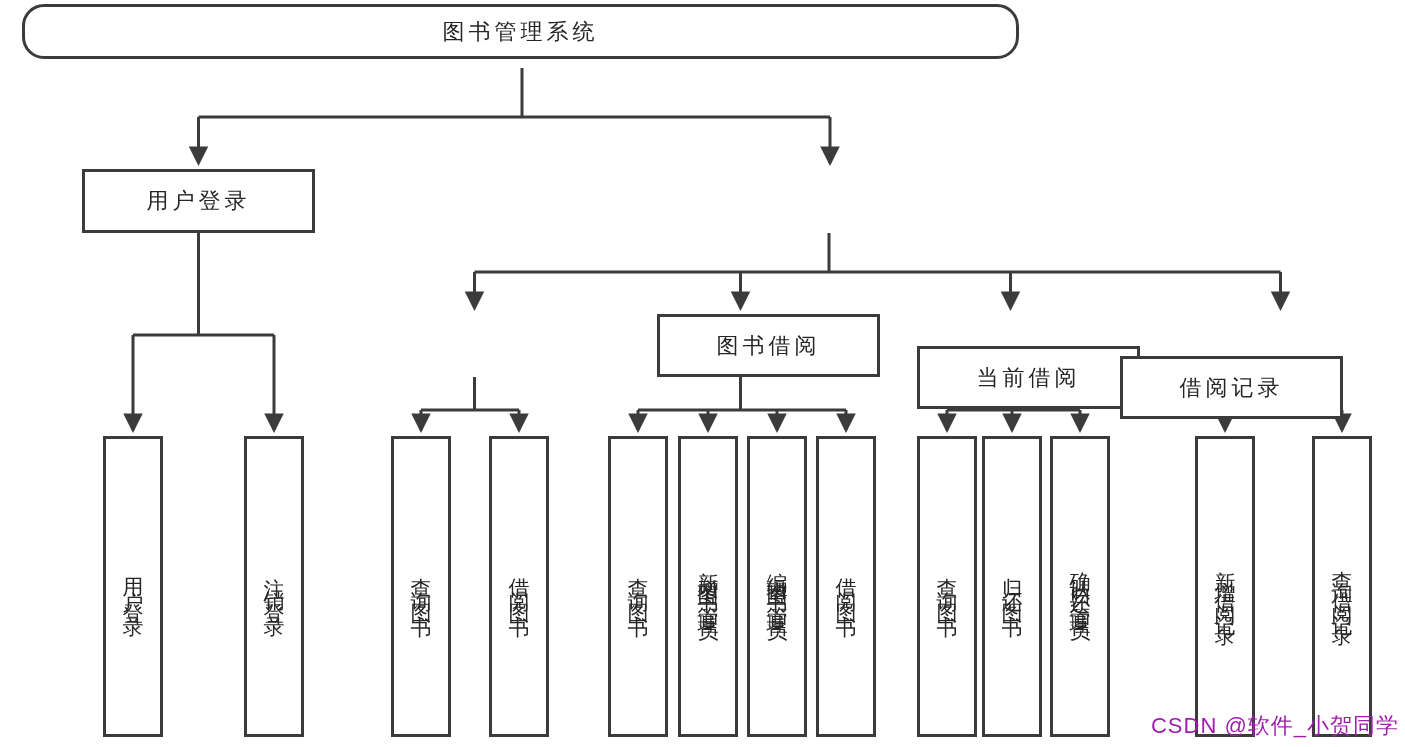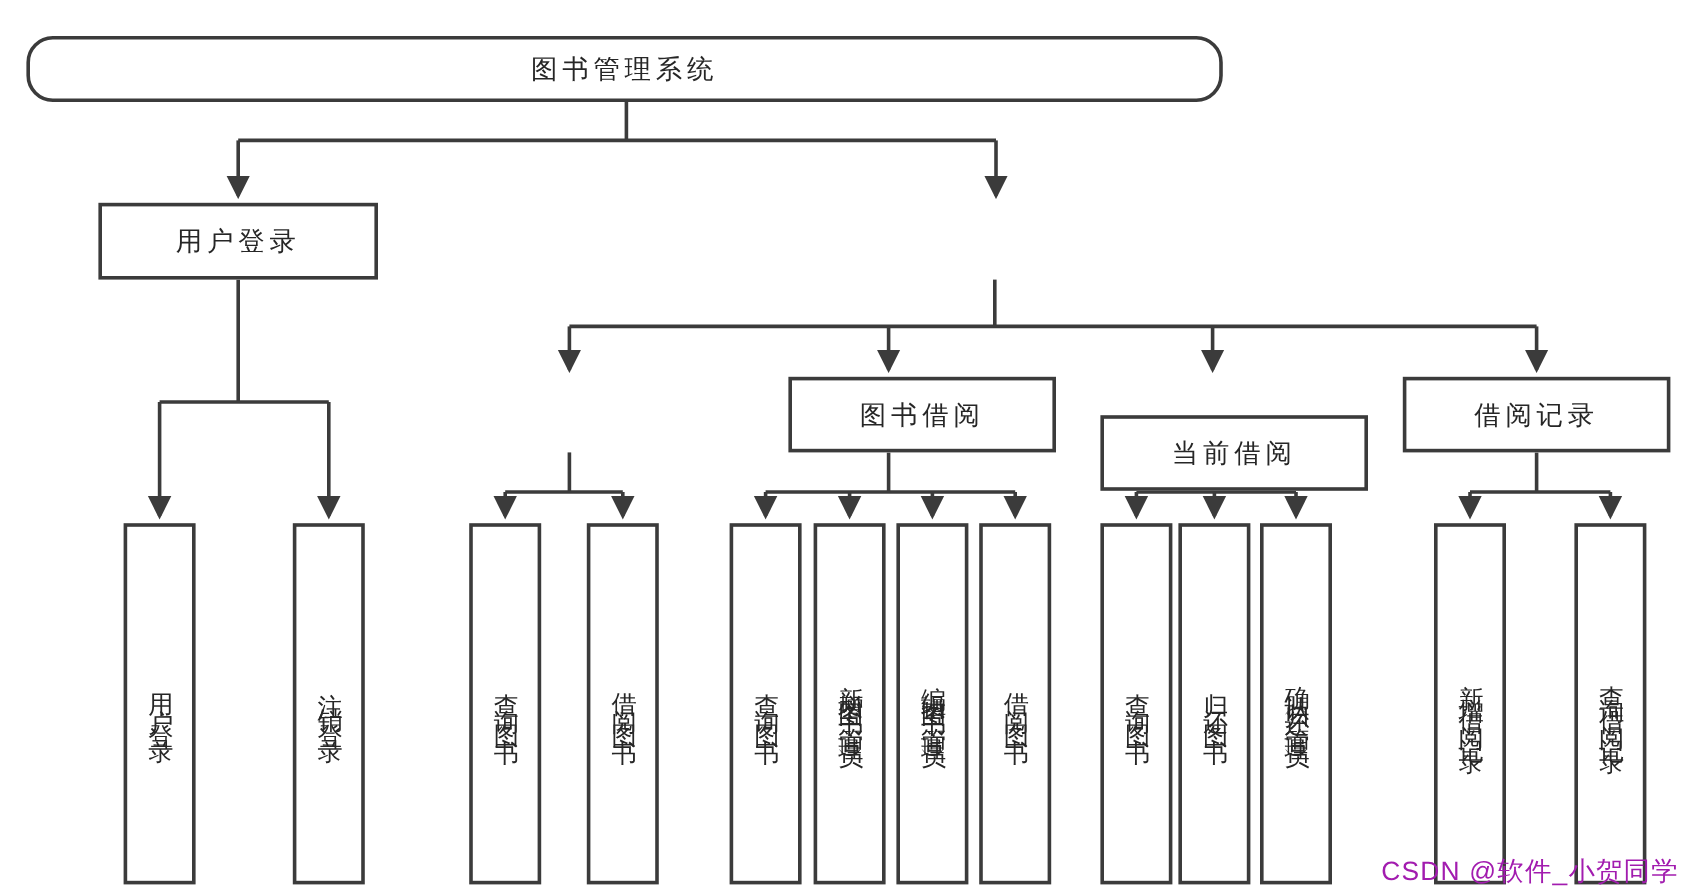--- a/index.html
+++ b/index.html
@@ -45,29 +45,29 @@
     line-height: 60px;
     white-space: nowrap;
   }
   .vbox.long {
     letter-spacing: 7px;
   }
   .vbox.med {
     letter-spacing: 11px;
   }
   
-  #root-box        { left: 22px;  top: 30px;  width: 997px; height: 55px; border-radius: 22px; }
+  #root-box        { left: 22px;  top: 4px;  width: 997px; height: 55px; border-radius: 22px; }
   #n-user-login    { left: 82px;  top: 169px; width: 233px; height: 64px; }
   #n-book-mgmt     { left: 712px; top: 169px; width: 234px; height: 64px; }
 
   .l3 { top: 314px; height: 63px; width: 223px; }
   #n-new-book      { left: 363px; }
   #n-book-borrow   { left: 657px; }
   #n-current       { left: 917px; margin-top: 32px; }
-  #n-records       { left: 1169px; }
+  #n-records       { left: 1120px; margin-top: 42px; }
 
   .l4 { top: 436px; height: 301px; width: 60px; }
   #lf-login        { left: 103px; }
   #lf-logout       { left: 244px; }
   #lf-query1       { left: 391px; }
   #lf-borrow1      { left: 489px; }
   #lf-query2       { left: 608px; }
   #lf-add-book     { left: 678px; }
   #lf-edit-book    { left: 747px; }
   #lf-borrow2      { left: 816px; }

